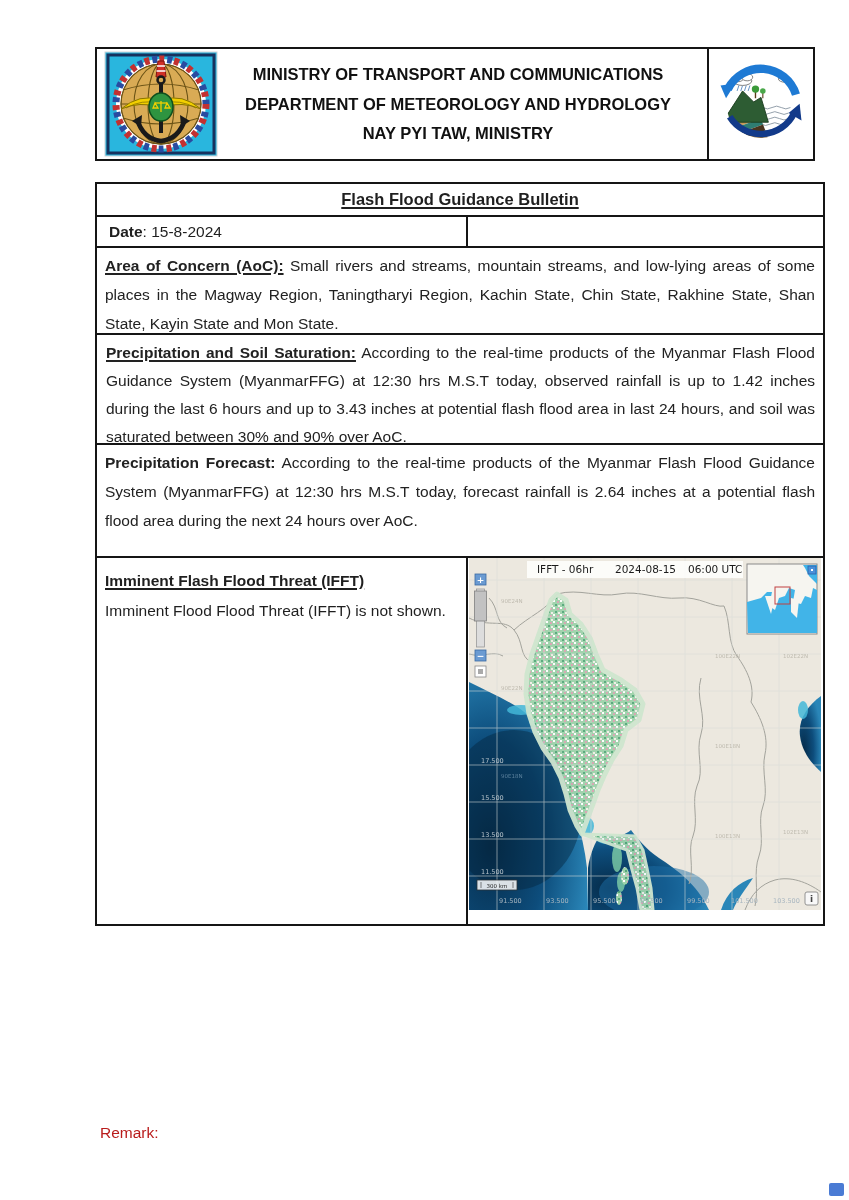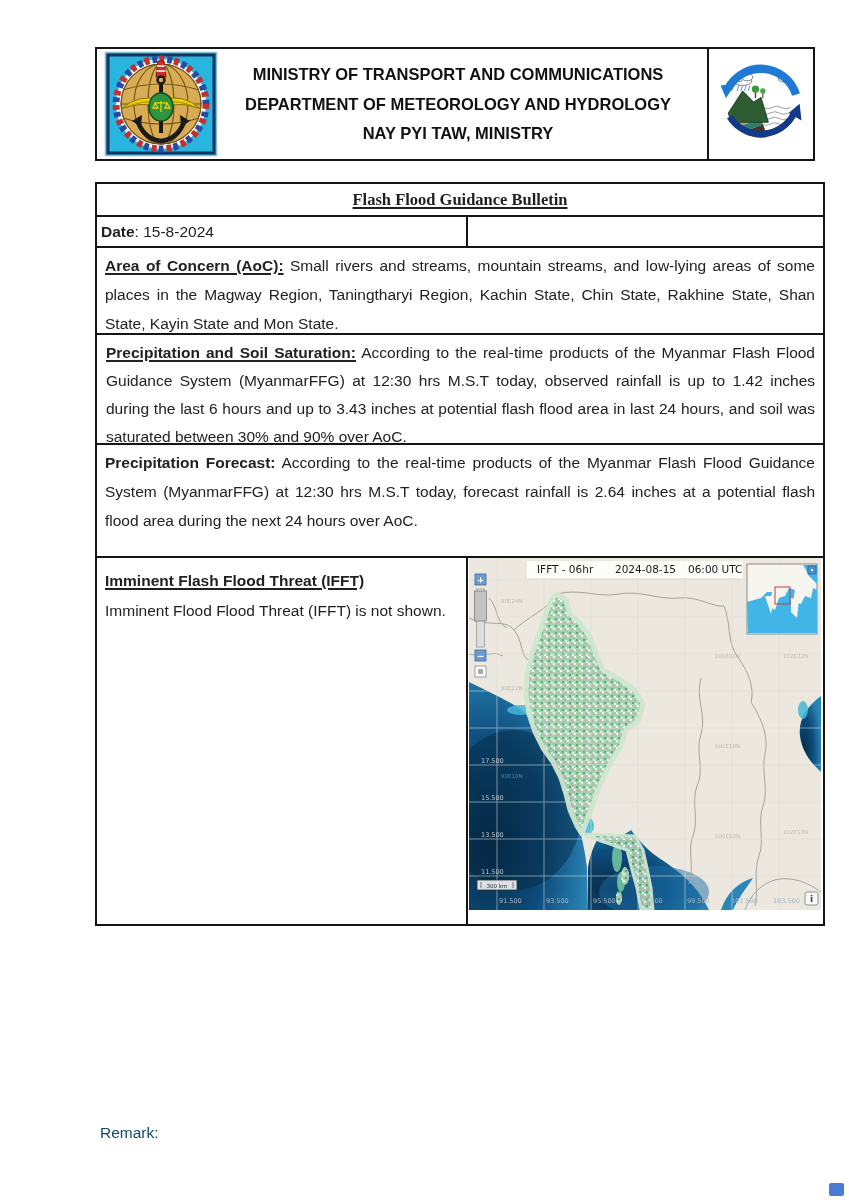--- a/index.html
+++ b/index.html
@@ -27,45 +27,45 @@
     width:104px;border-left:2px solid #151515;display:flex;
     align-items:center;justify-content:center;
   }
 
   
   .main-table{
     position:absolute;left:95px;top:182px;width:726px;
     border:2px solid #151515;
   }
   .t-row{border-top:2px solid #151515;box-sizing:border-box;}
-  .t-row:first-child{border-top:none;font-family:Liberation Serif, serif;}
+  .t-row:first-child{border-top:none;}
   .title-row{
     height:31px;display:flex;align-items:center;justify-content:center;
     font-size:16.5px;
   }
   .date-row{height:31px;display:flex;font-size:15.5px;}
   .date-cell{width:371px;border-right:2px solid #151515;box-sizing:border-box;
-    display:flex;align-items:center;padding-left:4px;}
+    display:flex;align-items:center;padding-left:12px;}
   .time-cell{flex:1;display:flex;align-items:center;padding-left:8px;}
   .para{
     font-size:15.5px;text-align:justify;color:#222;
     padding:3px 8px 0 8px;
   }
   .para-aoc{height:87px;line-height:29px;}
   .para-sat{height:110px;line-height:28px;padding-top:4px;padding-left:9px;}
   .para-fc{height:113px;line-height:29px;}
   .ifft-row{height:368px;display:flex;}
   .ifft-left{width:371px;border-right:2px solid #151515;box-sizing:border-box;
     padding:8px 10px 0 8px;font-size:15.5px;line-height:30px;}
   .ifft-right{flex:1;position:relative;}
   .map-svg{position:absolute;left:1px;top:0px;}
 
   
   .remark{
-    position:absolute;left:100px;top:1124px;font-size:15.5px;color:#0c4a6e;
+    position:absolute;left:100px;top:1124px;font-size:15.5px;color:#b91c1c;
     display:flex;
   }
   .remark-label{width:96px;}
   .corner-mark{
     position:absolute;left:829px;top:1183px;width:15px;height:13px;
     background:#4a7bd4;border-radius:2px;
   }
   svg text{font-family:"DejaVu Sans",sans-serif;}
 </style>
 </head>

